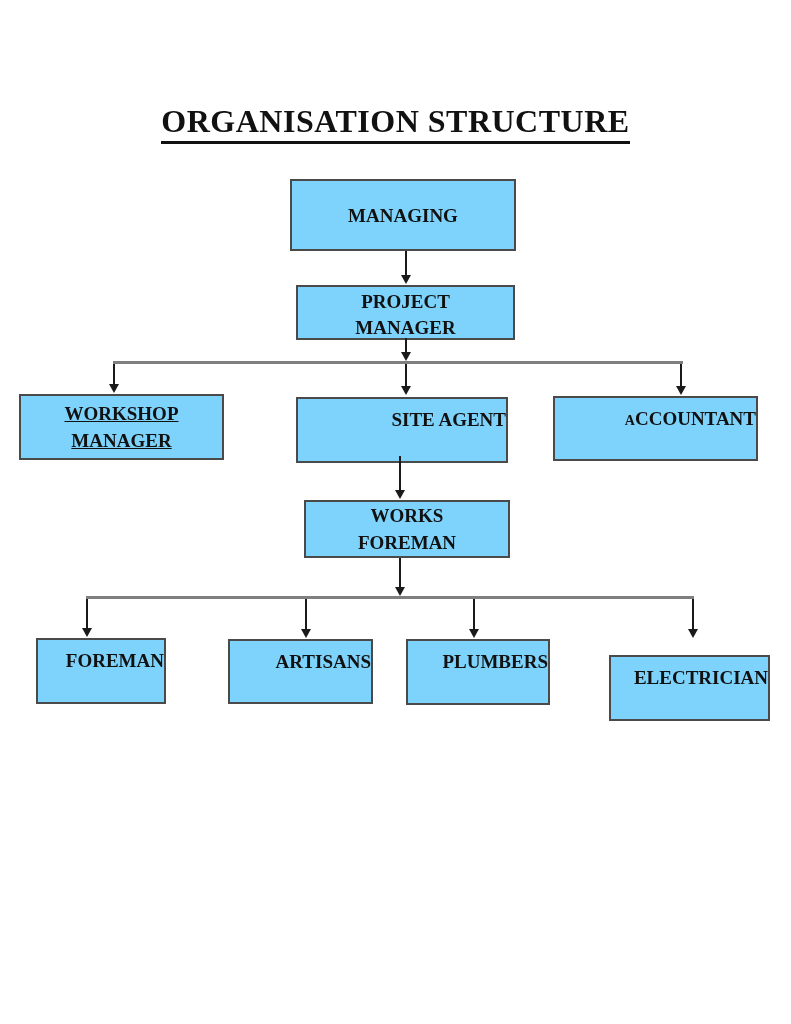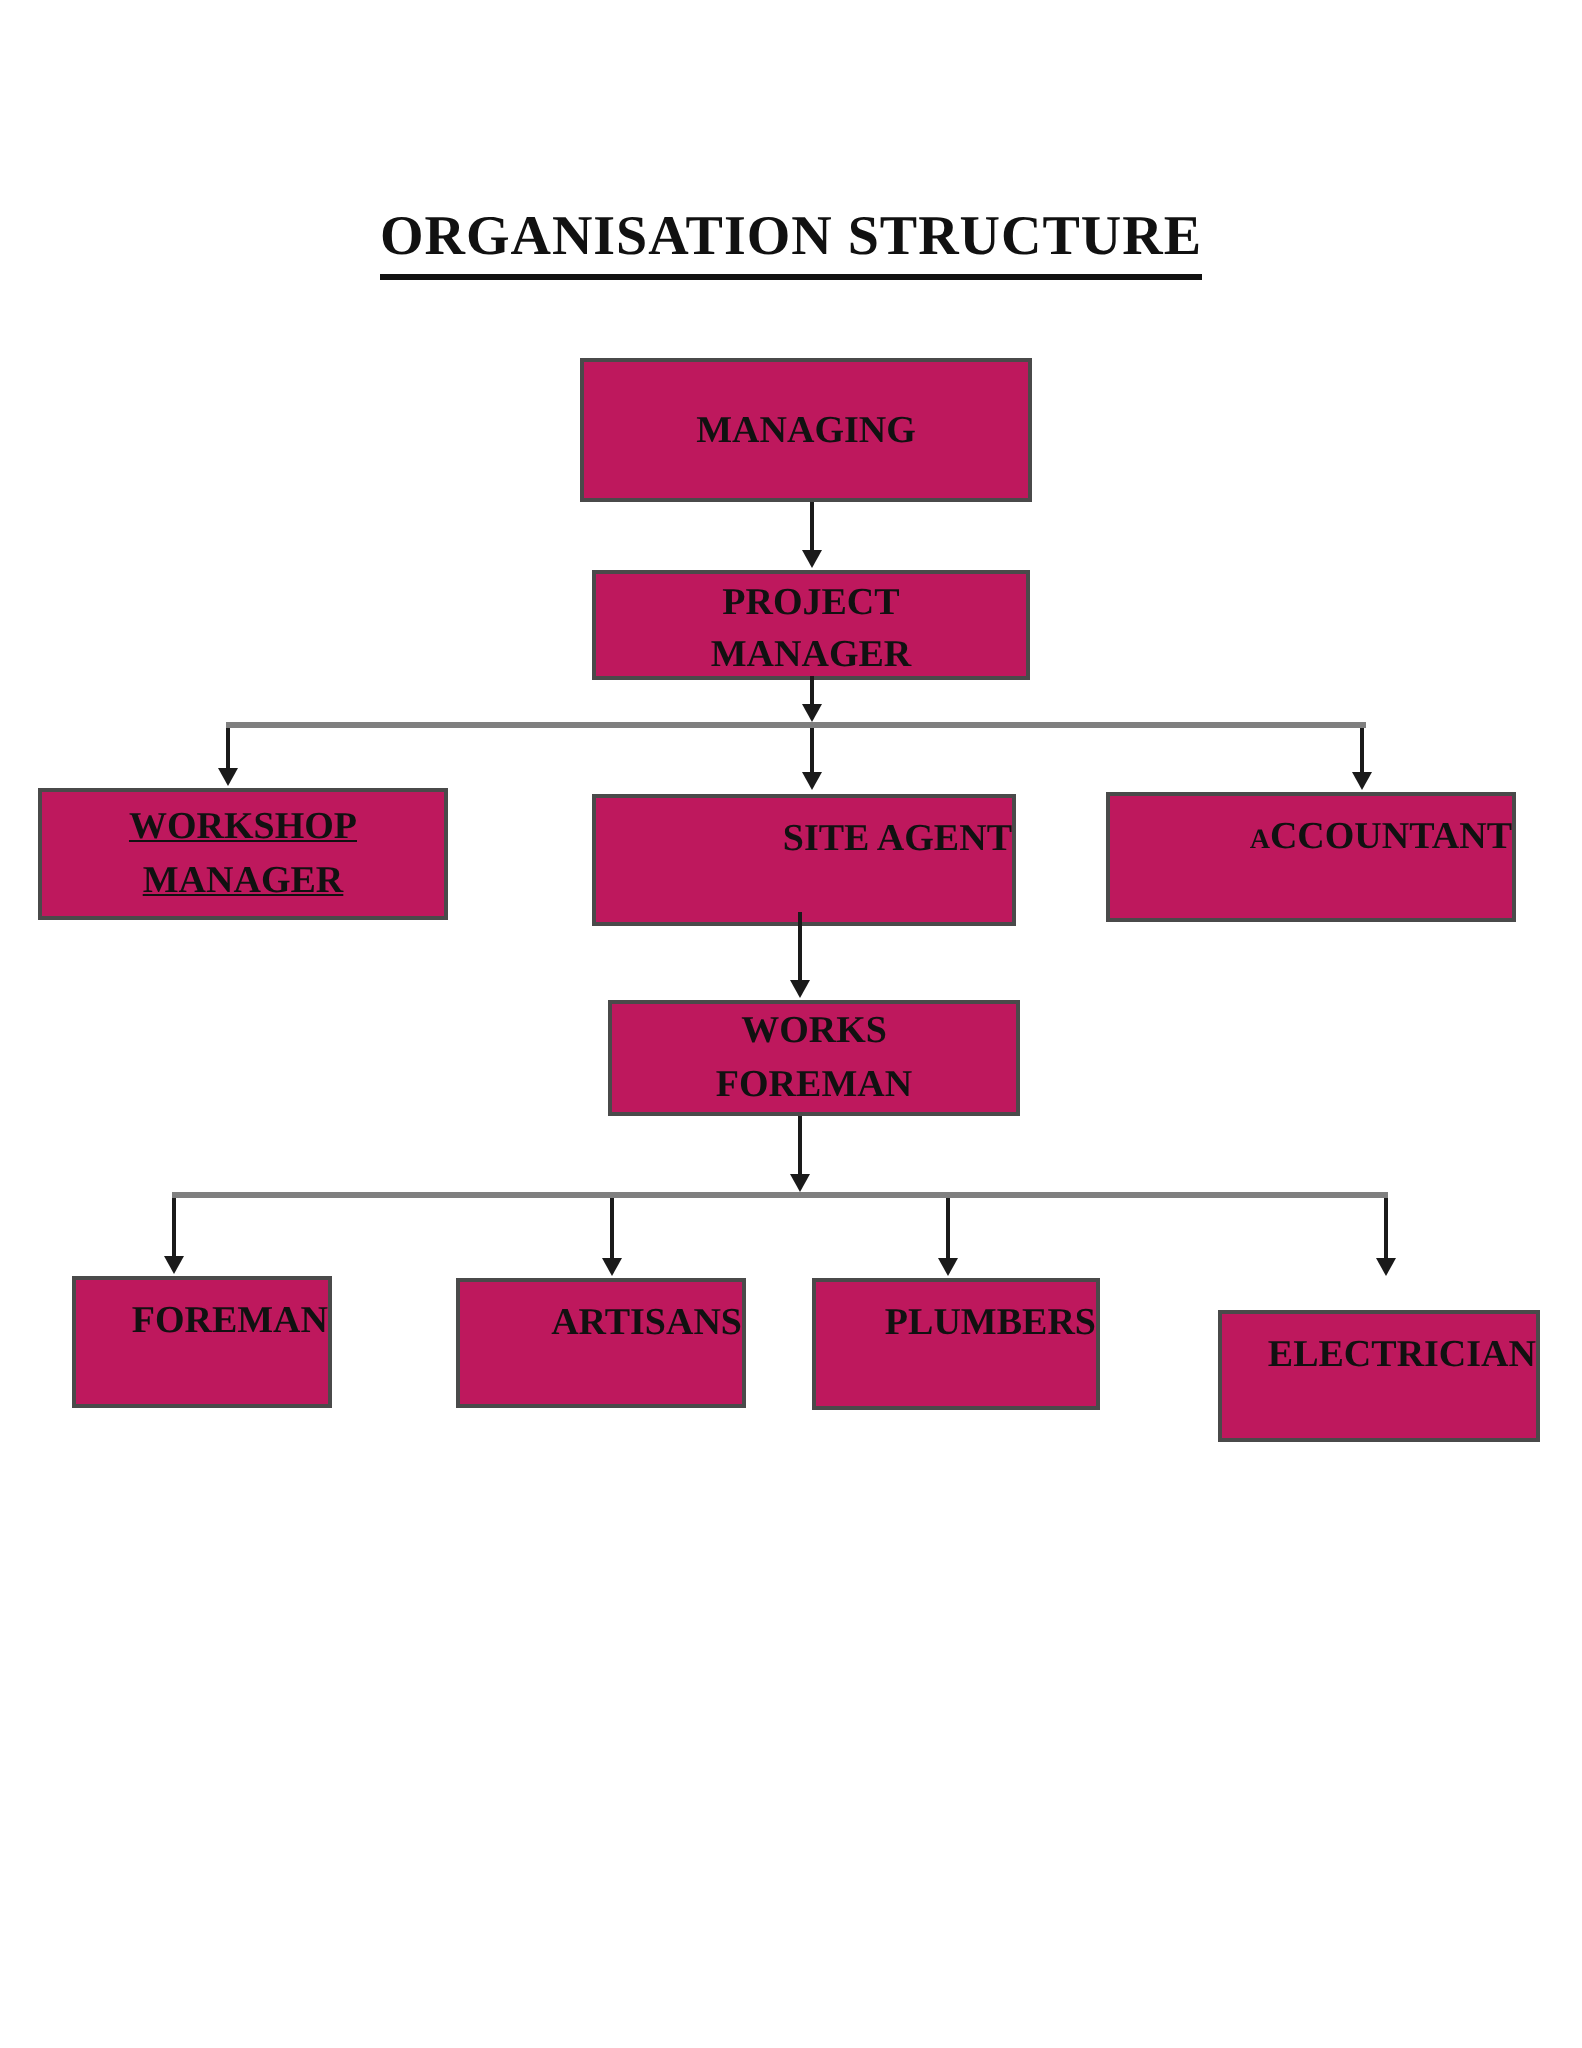--- a/index.html
+++ b/index.html
@@ -18,31 +18,31 @@
   }
   .title-wrap {
     position: absolute;
     left: 0;
     top: 104px;
     width: 791px;
     text-align: center;
   }
   .title {
     display: inline-block;
-    font-size: 28px;
+    font-size: 32px;
     font-weight: bold;
     letter-spacing: 0.5px;
     border-bottom: 3px solid #111111;
     padding-bottom: 2px;
     line-height: 1.1;
   }
   .box {
     position: absolute;
     border: 2px solid #4a4a4a;
-    background: #be185d;
+    background: #7dd3fc;
     text-align: center;
     font-weight: bold;
     font-size: 19px;
     line-height: 27px;
     box-sizing: content-box;
   }
   .box.two-line {
     display: flex;
     flex-direction: column;
     justify-content: center;

